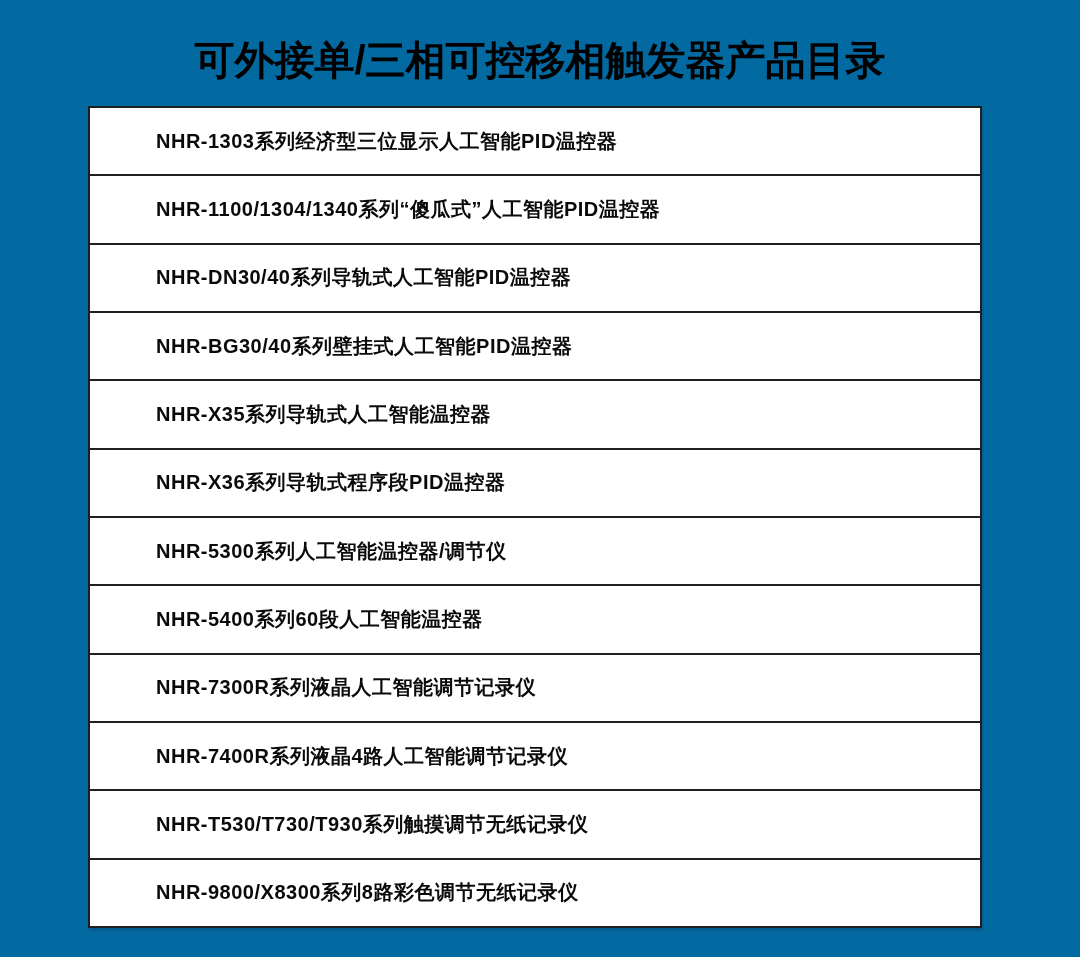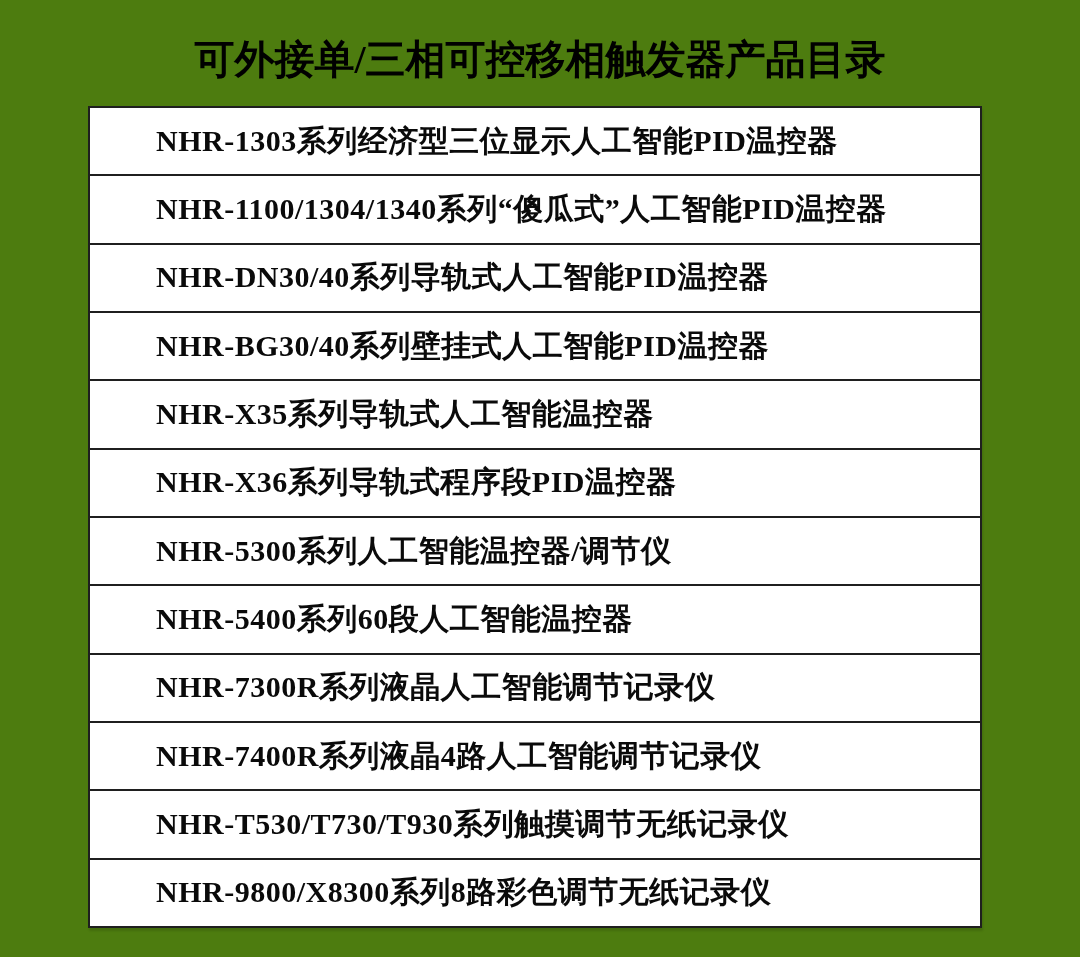--- a/index.html
+++ b/index.html
@@ -10,22 +10,21 @@
   body {
     width: 1080px;
     height: 957px;
     font-family: "Liberation Sans", "DejaVu Sans", sans-serif;
     position: relative;
     overflow: hidden;
   }
   .page {
     position: absolute;
     inset: 0;
-    background: #4d7c0f;
-    font-family: Liberation Serif, serif;
+    background: #0369a1;
   }
   .page-title {
     margin: 0;
     padding-top: 34px;
     text-align: center;
     font-size: 40px;
     line-height: 1.3;
     font-weight: 700;
     color: #000000;
     letter-spacing: 0px;
@@ -50,21 +49,21 @@
     align-items: center;
     box-sizing: border-box;
     padding-left: 66px;
     border-bottom: 2px solid #1f1f1f;
     background: #ffffff;
   }
   .catalog-row:last-child {
     border-bottom: none;
   }
   .product-name {
-    font-size: 30px;
+    font-size: 20px;
     font-weight: 600;
     color: #0a0a0a;
     white-space: nowrap;
     letter-spacing: 0.5px;
   }
 </style>
 </head>
 <body>
 
 <div class="page">

